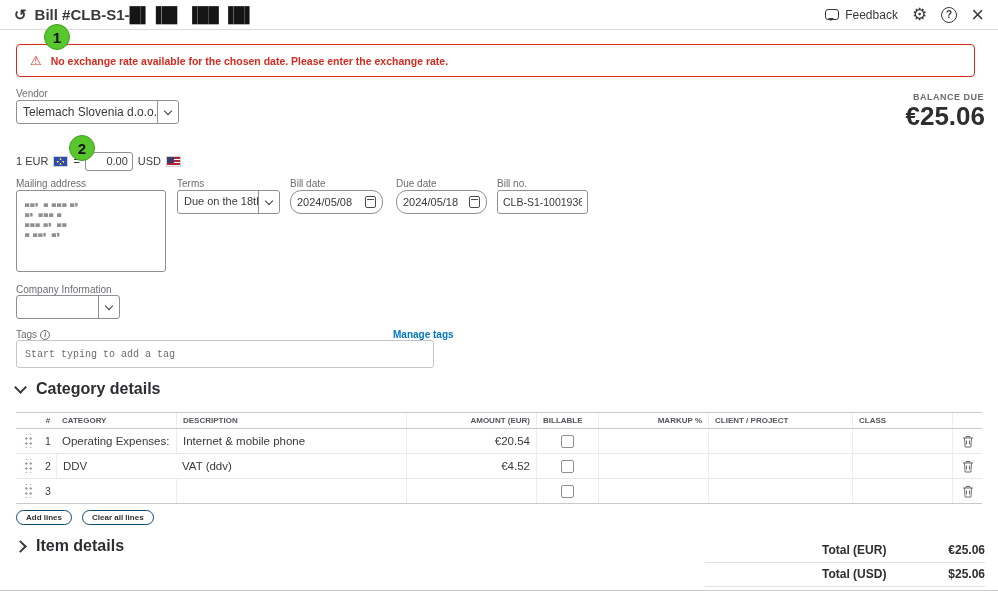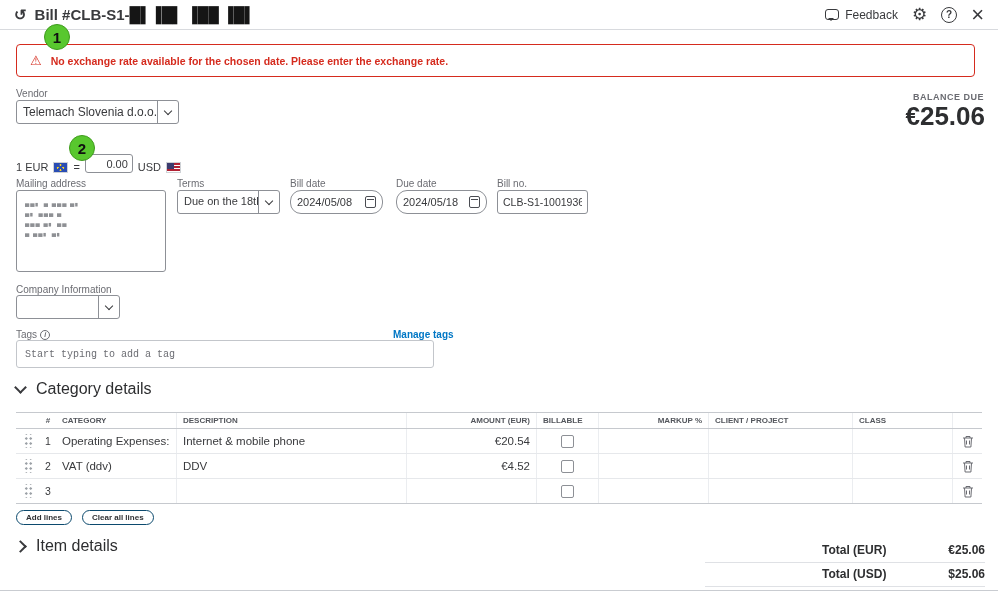--- a/index.html
+++ b/index.html
@@ -39,21 +39,21 @@
   .cal{width:11px;height:12px;border:1.2px solid #4a4c52;border-radius:2px;position:relative;flex:none}
   .cal::before{content:"";position:absolute;left:1px;right:1px;top:2px;border-top:1.2px solid #4a4c52}
 
   
   .vendor-label{left:16px;top:88px}
   .vendor-combo{left:16px;top:100px;width:163px}
   .balance-label{position:absolute;top:92px;right:14px;font-size:9px;font-weight:700;color:#6b6c72;letter-spacing:.5px}
   .balance-amount{position:absolute;top:101px;right:13px;font-size:26px;font-weight:700;color:#2d2e30}
 
   
-  .fx{position:absolute;left:16px;top:149px;height:24px;display:flex;align-items:flex-end;gap:5px;font-size:11px}
+  .fx{position:absolute;left:16px;top:149px;height:24px;display:flex;align-items:center;gap:5px;font-size:11px}
   .fx-input{width:48px;height:19px;text-align:right;font-size:11px;padding:0 4px;border:1px solid #8d9096;border-radius:3px;font-family:inherit;color:#393a3d}
   .flag{width:15px;height:11px;border:1px solid #cfd2d6;flex:none;display:inline-block}
   .flag-eu{background-color:#2a4db4;background-image:radial-gradient(circle at 50% 22%,#ffd617 .8px,transparent 1.2px),radial-gradient(circle at 28% 52%,#ffd617 .8px,transparent 1.2px),radial-gradient(circle at 72% 52%,#ffd617 .8px,transparent 1.2px),radial-gradient(circle at 50% 80%,#ffd617 .8px,transparent 1.2px)}
   .flag-us{background:repeating-linear-gradient(180deg,#b22234 0 1.6px,#fff 1.6px 3.2px);position:relative}
   .flag-us::after{content:"";position:absolute;left:0;top:0;width:7px;height:6px;background:#3c3b6e}
 
   
   .lbl-mailing{left:16px;top:178px}.lbl-terms{left:177px;top:178px}.lbl-billdate{left:290px;top:178px}.lbl-duedate{left:396px;top:178px}.lbl-billno{left:497px;top:178px}
   .addr{position:absolute;left:16px;top:190px;width:150px;height:82px;border:1px solid #8d9096;border-radius:3px;padding:7px 8px;font-size:6px;line-height:10px;color:#8e9094;letter-spacing:1px;overflow:hidden;cursor:text}
   .terms-combo{left:177px;top:190px;width:103px}
@@ -65,21 +65,21 @@
   .company-combo{left:16px;top:295px;width:104px}
 
   
   .tags-label{left:16px;top:329px;display:flex;align-items:center;gap:3px}
   .info{width:10px;height:10px;border:1px solid #6b6c72;border-radius:50%;font-size:7px;display:inline-flex;align-items:center;justify-content:center;color:#6b6c72;font-style:italic;font-weight:700;cursor:pointer}
   .manage{position:absolute;left:393px;top:329px;font-size:10px;color:#0077c5;font-weight:700;cursor:pointer}
   .tags-input{position:absolute;left:16px;top:340px;width:418px;height:28px;border:1px solid #c3c6cb;border-radius:3px;font-size:10px;padding:8px 8px;font-family:Liberation Mono, monospace;color:#393a3d}
   .tags-input::placeholder{color:#6b6c72}
 
   
-  .sec{position:absolute;display:flex;align-items:center;gap:11px;font-size:16px;font-weight:400;color:#2d2e30;cursor:pointer}
+  .sec{position:absolute;display:flex;align-items:center;gap:11px;font-size:16px;font-weight:700;color:#2d2e30;cursor:pointer}
   .sec-cat{left:16px;top:380px}
   .sec-item{left:16px;top:537px}
   .chev-lg{width:9px;height:9px;border-right:2px solid #393a3d;border-bottom:2px solid #393a3d;flex:none}
   .down{transform:rotate(45deg);margin-top:-4px}
   .rightward{transform:rotate(-45deg)}
 
   
   .tbl{position:absolute;left:16px;top:412px;width:966px;font-size:11.5px}
   .trow{display:grid;grid-template-columns:24px 16px 120px 230px 130px 62px 110px 144px 100px 30px;align-items:center}
   .thead{height:17px;border-top:1px solid #c6c9ce;border-bottom:1px solid #c6c9ce;font-size:8px;font-weight:700;color:#53565c}
@@ -238,22 +238,22 @@
             </svg>
           </span>
         </div>
     </div>
 
     <div class="trow tbody-row">
       <div class="tcell center">
           <span class="grip"></span>
         </div>
       <div class="tcell center rownum">2</div>
+      <div class="tcell bl">DDV</div>
       <div class="tcell">VAT (ddv)</div>
-      <div class="tcell bl">DDV</div>
       <div class="tcell bl right">€4.52</div>
       <div class="tcell bl center">
           <span class="cb"></span>
         </div>
       <div class="tcell bl"></div>
       <div class="tcell bl"></div>
       <div class="tcell bl"></div>
       <div class="tcell bl center">
           <span class="trash">
             <svg width="12" height="13" viewBox="0 0 12 13">

